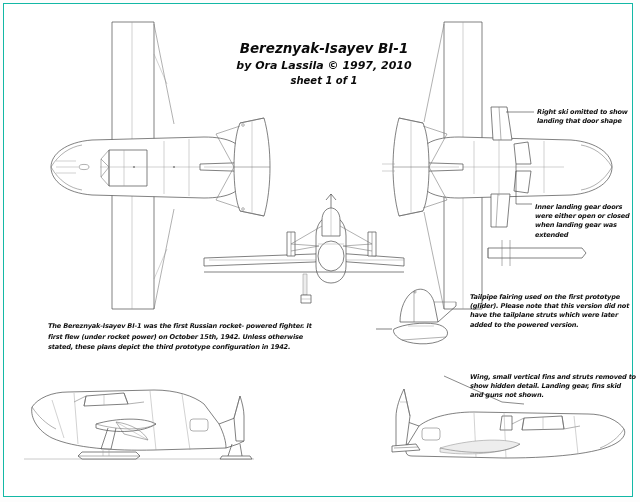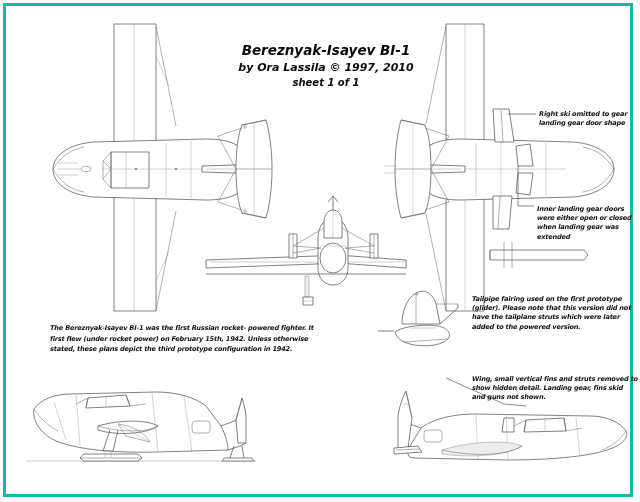--- a/index.html
+++ b/index.html
@@ -3,21 +3,21 @@
 <meta charset="utf-8">
 <style>
   html,body{margin:0;padding:0;background:#ffffff;}
   body{
     width:640px;height:502px;position:relative;overflow:hidden;
     font-family:"DejaVu Sans",sans-serif;
     background:#fdfdfd;
   }
   #sheet{
     position:absolute;left:3px;top:3px;width:630px;height:494px;
-    background:#ffffff;border:3px solid #14b8a6;box-sizing:border-box;
+    background:#ffffff;border:1px solid #14b8a6;box-sizing:border-box;
   }
   .txt{position:absolute;font-style:italic;font-weight:bold;color:#111;
        font-family:"DejaVu Sans",sans-serif;letter-spacing:-0.2px;}
   #title-block{position:absolute;left:180px;top:36px;width:280px;text-align:center;}
   #title-block .t1{font-size:13.5px;font-style:italic;font-weight:bold;letter-spacing:0px;color:#0a0a0a;}
   #title-block .t2{font-size:11px;font-style:italic;font-weight:bold;margin-top:3px;color:#0a0a0a;}
   #title-block .t3{font-size:10px;font-style:italic;font-weight:bold;margin-top:3px;color:#0a0a0a;text-align:center;}
   .note{font-size:6.6px;line-height:9.2px;}
   svg{position:absolute;left:0;top:0;overflow:visible;}
   .ln{fill:none;stroke:#4a4a4a;stroke-width:0.7;}
@@ -254,23 +254,23 @@
       <path class="ln2" d="M390,444 L414,443"></path>
     </g>
   </svg>
 
   <svg width="630" height="494">
     <path class="leader" d="M502,108 L530,108"></path>
     <path class="leader" d="M512,160 L512,200 L528,200"></path>
     <path class="leader" d="M440,372 L498,398 L520,400"></path>
   </svg>
 
-  <div class="txt note" style="left:533px;top:104px;width:98px;">Right ski omitted to gear landing gear door shape</div>
+  <div class="txt note" style="left:533px;top:104px;width:98px;">Right ski omitted to show landing that door shape</div>
 
   <div class="txt note" style="left:531px;top:199px;width:100px;">Inner landing gear doors were either open or closed when landing gear was extended</div>
 
   <div class="txt note" style="left:466px;top:289px;width:166px;">Tailpipe fairing used on the first prototype (glider). Please note that this version did not have the tailplane struts which were later added to the powered version.</div>
 
   <div class="txt note" style="left:466px;top:369px;width:166px;">Wing, small vertical fins and struts removed to show hidden detail. Landing gear, fins skid and guns not shown.</div>
 
-  <div class="txt note" style="left:44px;top:317px;width:272px;line-height:10.5px;">The Bereznyak-Isayev BI-1 was the first Russian rocket- powered fighter. It first flew (under rocket power) on February 15th, 1942. Unless otherwise stated, these plans depict the third prototype configuration in 1942.</div>
+  <div class="txt note" style="left:44px;top:317px;width:272px;line-height:10.5px;">The Bereznyak-Isayev BI-1 was the first Russian rocket- powered fighter. It first flew (under rocket power) on October 15th, 1942. Unless otherwise stated, these plans depict the third prototype configuration in 1942.</div>
 
 </div>
 
 </body></html>

